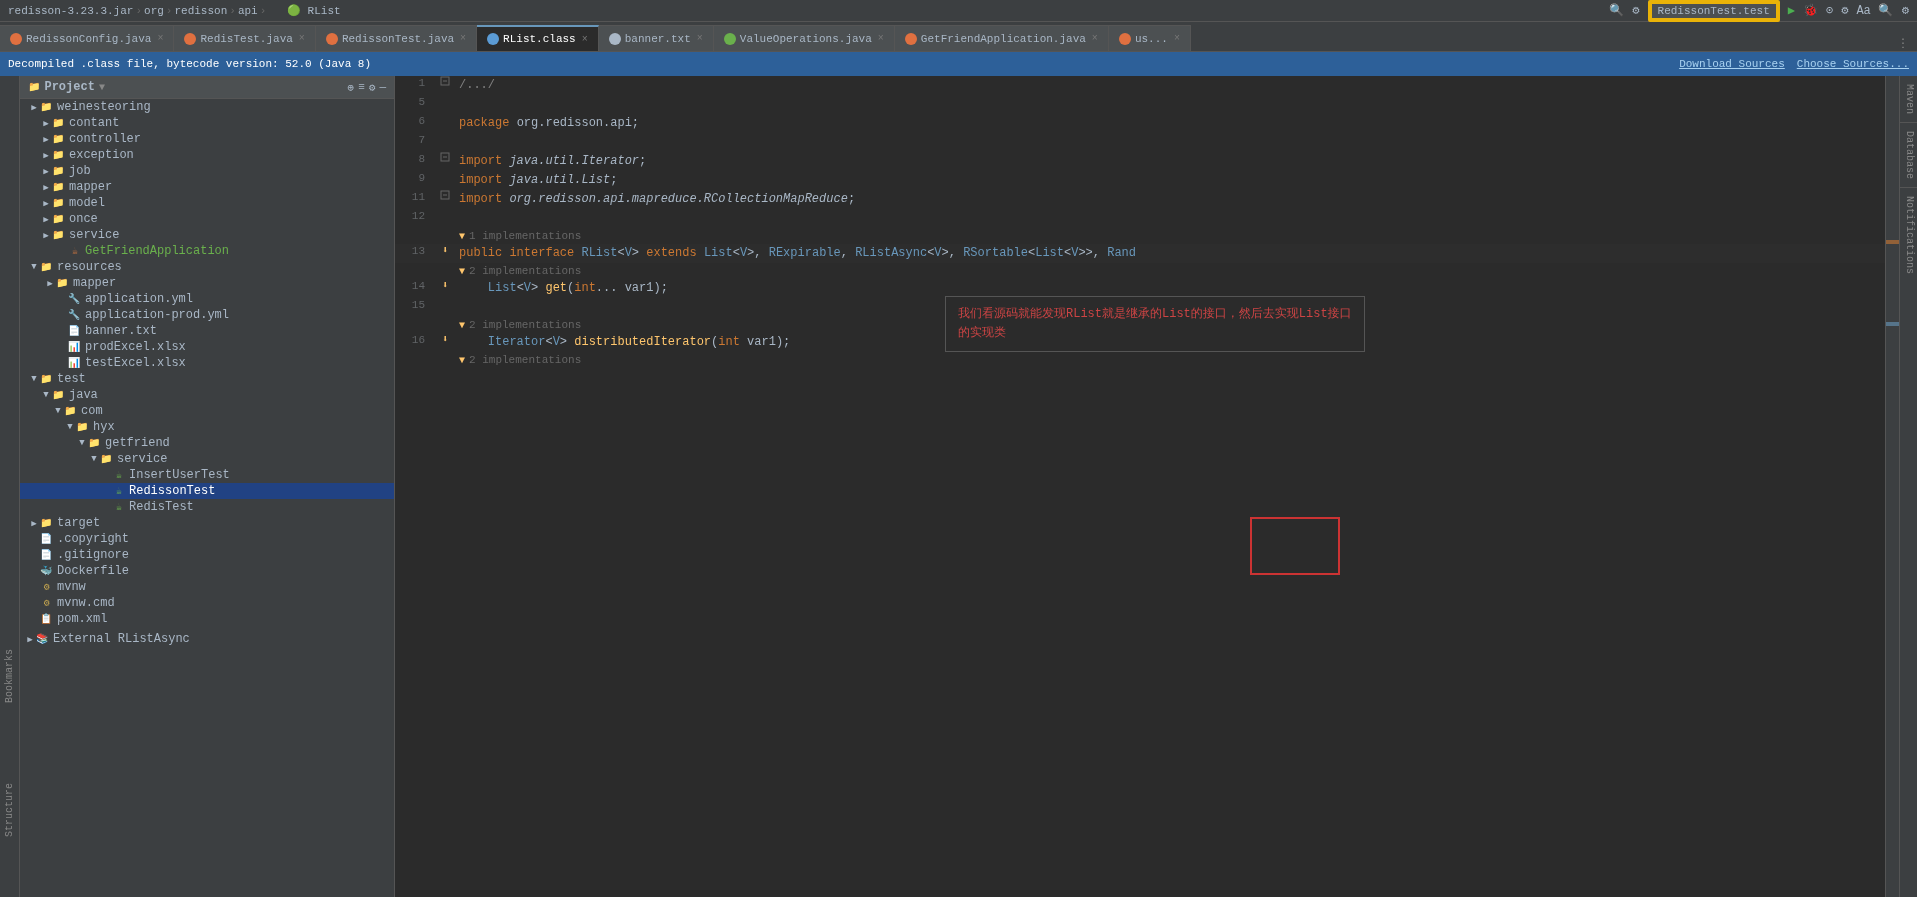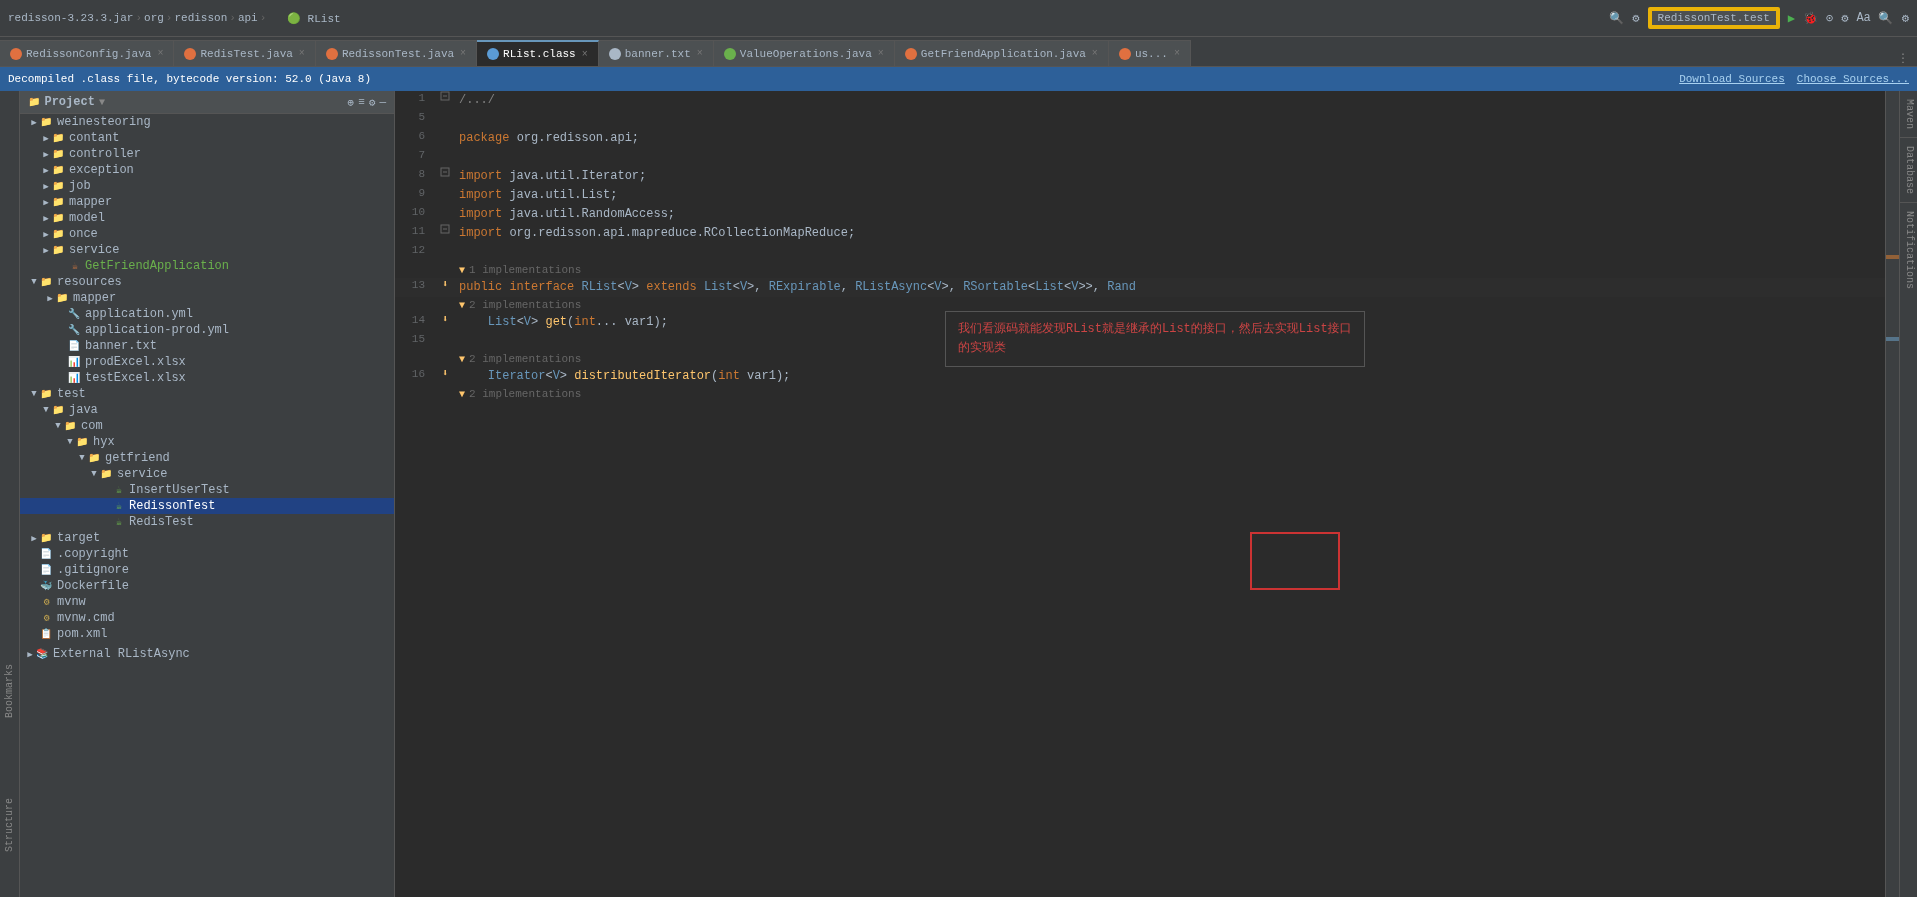--- a/index.html
+++ b/index.html
@@ -1,19 +1,19 @@
 <!DOCTYPE html>
 <html><head>
   <meta charset="utf-8">
   <style>
     * { margin: 0; padding: 0; box-sizing: border-box; }
     body { background: #2b2b2b; color: #a9b7c6; font-family: 'Consolas', 'Courier New', monospace; font-size: 12px; overflow: hidden; width: 1917px; height: 897px; }
 
     
-    .top-bar { height: 37px; background: #3c3f41; display: flex; align-items: center; padding: 0 8px; gap: 4px; border-bottom: 1px solid #555; }
+    .top-bar { height: 22px; background: #3c3f41; display: flex; align-items: center; padding: 0 8px; gap: 4px; border-bottom: 1px solid #555; }
     .top-bar-path { color: #a9b7c6; font-size: 11px; display: flex; align-items: center; gap: 2px; }
     .top-bar-path span { color: #a9b7c6; }
     .top-bar-path .sep { color: #666; }
     .top-bar-path .highlight { color: #6897bb; margin-left: 19px; }
     .top-bar-right { margin-left: auto; display: flex; align-items: center; gap: 8px; }
     .run-config { background: #4c5052; border: 4px solid #eab308; padding: 1px 6px; font-size: 11px; color: #a9b7c6; border-radius: 2px; }
 
     
     .tab-bar { height: 30px; background: #3c3f41; display: flex; align-items: flex-end; border-bottom: 1px solid #555; overflow: hidden; }
     .tab { display: flex; align-items: center; gap: 4px; padding: 4px 10px; background: #4c5052; border-right: 1px solid #555; border-top: 1px solid #555; cursor: pointer; font-size: 11px; color: #a9b7c6; height: 26px; white-space: nowrap; }
@@ -53,21 +53,21 @@
     .line-num { width: 40px; text-align: right; padding-right: 10px; color: #606366; font-size: 11px; padding-top: 1px; flex-shrink: 0; user-select: none; padding-left: 4px; }
     .line-gutter { width: 20px; display: flex; align-items: center; justify-content: center; flex-shrink: 0; }
     .line-code { flex: 1; padding-left: 4px; font-size: 12px; white-space: pre; color: #a9b7c6; line-height: 19px; }
 
     
     .kw { color: #cc7832; }
     .type { color: #6897bb; }
     .fn { color: #ffc66d; }
     .gray { color: #808080; }
     .pkg { color: #a9b7c6; }
-    .imp { color: #a9b7c6; }
+    .imp { color: #a9b7c6; font-style: italic; }
 
     
     .impl-hint { display: flex; align-items: center; gap: 4px; padding: 2px 0 2px 64px; color: #666; font-size: 11px; cursor: pointer; }
 
     
     ::-webkit-scrollbar { width: 8px; height: 8px; }
     ::-webkit-scrollbar-track { background: #3c3f41; }
     ::-webkit-scrollbar-thumb { background: #555; border-radius: 4px; }
   </style>
 </head>
@@ -432,25 +432,20 @@
           </span>
           <span class="line-code"><span class="kw">import</span> <span class="imp">java.util.Iterator</span>;</span>
         </div>
 
         <div class="code-line">
           <span class="line-num">9</span>
           <span class="line-gutter"></span>
           <span class="line-code"><span class="kw">import</span> <span class="imp">java.util.List</span>;</span>
         </div>
 
-        <div class="code-line">
-          <span class="line-num">10</span>
-          <span class="line-gutter"></span>
-          <span class="line-code"><span class="kw">import</span> <span class="imp">java.util.RandomAccess</span>;</span>
-        </div>
 
         <div class="code-line">
           <span class="line-num">11</span>
           <span class="line-gutter">
             <svg width="10" height="10" viewBox="0 0 10 10">
                 <rect x="1" y="1" width="8" height="8" fill="none" stroke="#666" stroke-width="1"></rect>
                 <line x1="3" y1="5" x2="7" y2="5" stroke="#666" stroke-width="1"></line>
               </svg>
           </span>
           <span class="line-code"><span class="kw">import</span> <span class="imp">org.redisson.api.mapreduce.RCollectionMapReduce</span>;</span>

